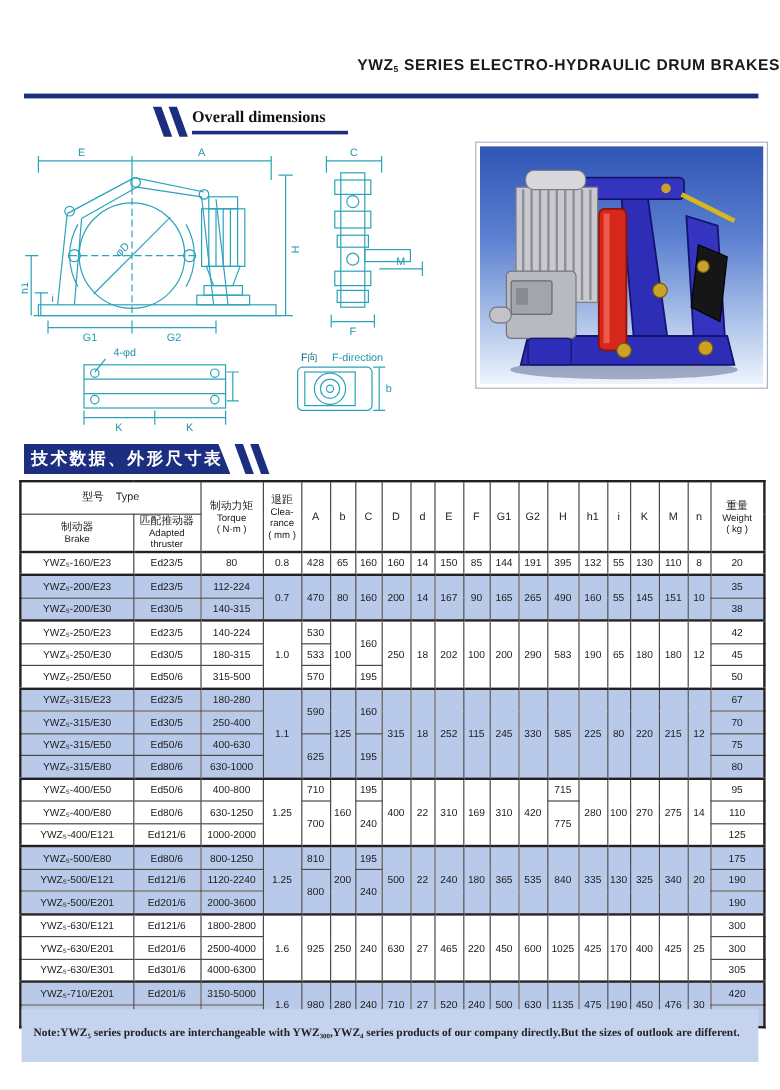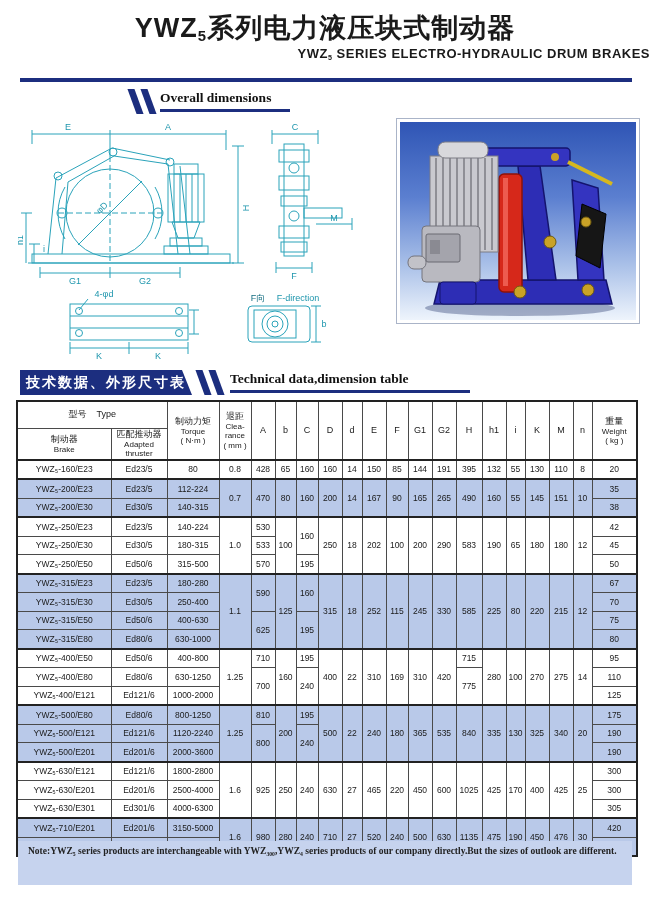--- a/index.html
+++ b/index.html
@@ -46,28 +46,27 @@
   table.spec tr.gs td{border-top:2px solid #222;}
   .hl{display:block;line-height:1.15;font-size:8px;}
   .hl-zh{display:block;line-height:1.25;font-size:9px;}
   .dimth{font-size:9px;}
 
   
   .note{position:absolute;left:18px;top:841px;width:614px;height:44px;background:#c6d3ee;
         box-sizing:border-box;padding:5px 10px;}
   .note-zh{font-size:11px;line-height:1.4;color:#222;}
   .note-en{font-family:"Liberation Serif","DejaVu Serif",serif;font-weight:bold;
-           font-size:9.5px;color:#222;margin-top:0;}
+           font-size:9.5px;color:#222;margin-top:10px;}
 </style>
 </head>
 <body>
 
 <div class="page">
 
-  <div class="title"><span>YWZ</span><span class="t-sub">5</span><span>系列电力液压块式制动器</span></div>
   <div class="subtitle"><span>YWZ</span><span class="t-sub">5</span><span> SERIES ELECTRO-HYDRAULIC DRUM BRAKES</span></div>
   <div class="rule"></div>
 
   <div class="stripe" style="left:132px;top:89px;"></div>
   <div class="stripe" style="left:145px;top:89px;"></div>
   <div class="sec-en" style="left:160px;top:90px;width:130px;">Overall dimensions</div>
 
   <div class="drawing">
     <svg width="374" height="250" viewBox="0 0 374 250">
       <g stroke="#2aa3ba" stroke-width="1" fill="none">
@@ -238,21 +237,20 @@
         <circle cx="188" cy="168" r="6" fill="#c9a227" stroke="#6e5a10"></circle>
         <circle cx="150" cy="120" r="6" fill="#c9a227" stroke="#6e5a10"></circle>
         <circle cx="186" cy="100" r="5" fill="#c9a227" stroke="#6e5a10"></circle>
       </svg>
     </div>
   </div>
 
   <div class="sec-box" style="left:20px;top:370px;width:172px;letter-spacing:2px;">技术数据、外形尺寸表</div>
   <div class="stripe" style="left:200px;top:370px;"></div>
   <div class="stripe" style="left:213px;top:370px;"></div>
-  <div class="sec-en" style="left:230px;top:371px;width:240px;">Technical data,dimension table</div>
 
   <table class="spec">
     <colgroup>
       <col style="width:94px">
         <col style="width:56px">
         <col style="width:52px">
         <col style="width:32px">
       <col style="width:24px">
         <col style="width:21px">
         <col style="width:22px">

